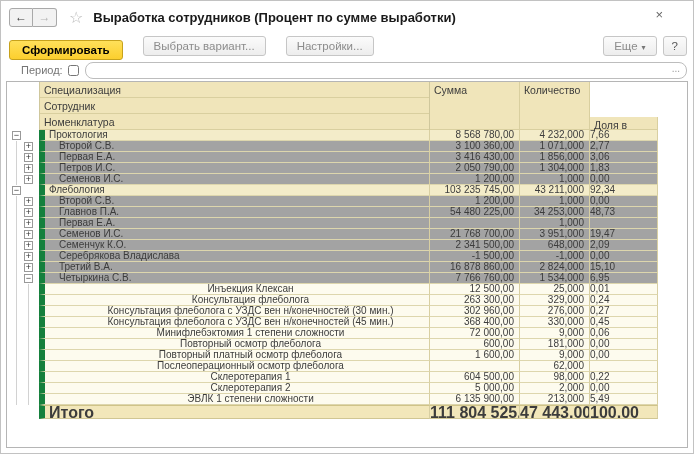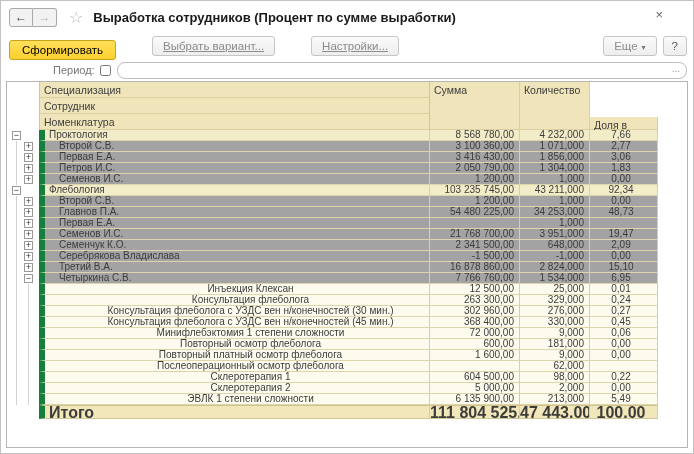--- a/index.html
+++ b/index.html
@@ -23,28 +23,28 @@
   .close { position:absolute; right:30px; top:8px; font-size:13px; color:#666; cursor:pointer; line-height:12px; }
   
   .toolbar { height:26px; display:flex; align-items:center; padding:0 6px 0 8px; gap:6px; }
   .btn {
     height:20px; padding:0 10px; font-size:11.5px; border-radius:3px; cursor:pointer;
     background:linear-gradient(#fbfbfb,#ededed); border:1px solid #c6c6c6; color:#8c8c8c;
     font-family:"Liberation Sans", sans-serif;
   }
   .btn.yellow {
     background:linear-gradient(#ffe05a,#fccf2e); border:1px solid #c7a21c;
-    color:#000; font-weight:normal; padding:0 12px;margin-top:8px;
+    color:#000; font-weight:bold; padding:0 12px;margin-top:8px;
   }
   .btn.more .caret { font-size:8px; color:#777; margin-left:4px; }
   .btn.help { padding:0 8px; color:#555; }
   .spacer { flex:1; }
-  .gap2 { margin-left:30px;text-decoration:underline; }
-  
-  .period-row { height:22px; display:flex; align-items:center; padding:0 6px 0 20px;margin-left:32px; }
+  .gap2 { margin-left:14px; }
+  
+  .period-row { height:22px; display:flex; align-items:center; padding:0 6px 0 20px; }
   .period-label { font-size:11px; color:#757575; margin-right:5px; }
   .period-check { width:11px; height:11px; margin-right:6px; accent-color:#fff; }
   .period-field { flex:1; position:relative; }
   .period-input {
     width:100%; height:17px; border:1px solid #bdbdbd; border-radius:8px;
     padding:0 22px 0 8px; font-size:11px; color:#333; outline:none;
   }
   .dots { position:absolute; right:7px; top:2px; font-size:10px; color:#9a9a9a; cursor:pointer; }
   
   .report {
@@ -63,21 +63,21 @@
     padding:2px 0 0 4px; font-size:10.5px; color:#3c3c3c; line-height:13px;
   }
   .col-sum { width:90px; } .col-qty { width:70px; } .col-share { width:68px;margin-top:35px; }
   
   .trow { display:flex; height:11px; }
   .trow .gutter { width:32px; position:relative; background:#fff; }
   .cell { border-right:1px solid #d8cfa2; border-bottom:1px solid #ddd6ad; line-height:10px; overflow:hidden; white-space:nowrap; }
   .c-name  { width:391px; border-left:6px solid #15803d; }
   .c-sum   { width:90px; text-align:right; padding-right:5px; }
   .c-qty   { width:70px; text-align:right; padding-right:5px; }
-  .c-share { width:68px; text-align:center; padding-right:5px; }
+  .c-share { width:68px; text-align:left; padding-right:5px; }
   .lvl1 .cell { background:#f3ecc9; }
   .lvl2 .cell { background:#a3a3a3; }
   .lvl3 .cell { background:#fdfbee; }
   .lvl1 .c-name { padding-left:4px; }
   .lvl2 .c-name { padding-left:14px; }
   .lvl3 .c-name { padding-left:27px;text-align:center; }
   .tg {
     position:absolute; top:1px; width:9px; height:9px; background:#fff;
     border:1px solid #999; font-size:9px; line-height:7px; text-align:center; color:#333; cursor:pointer;
   }

